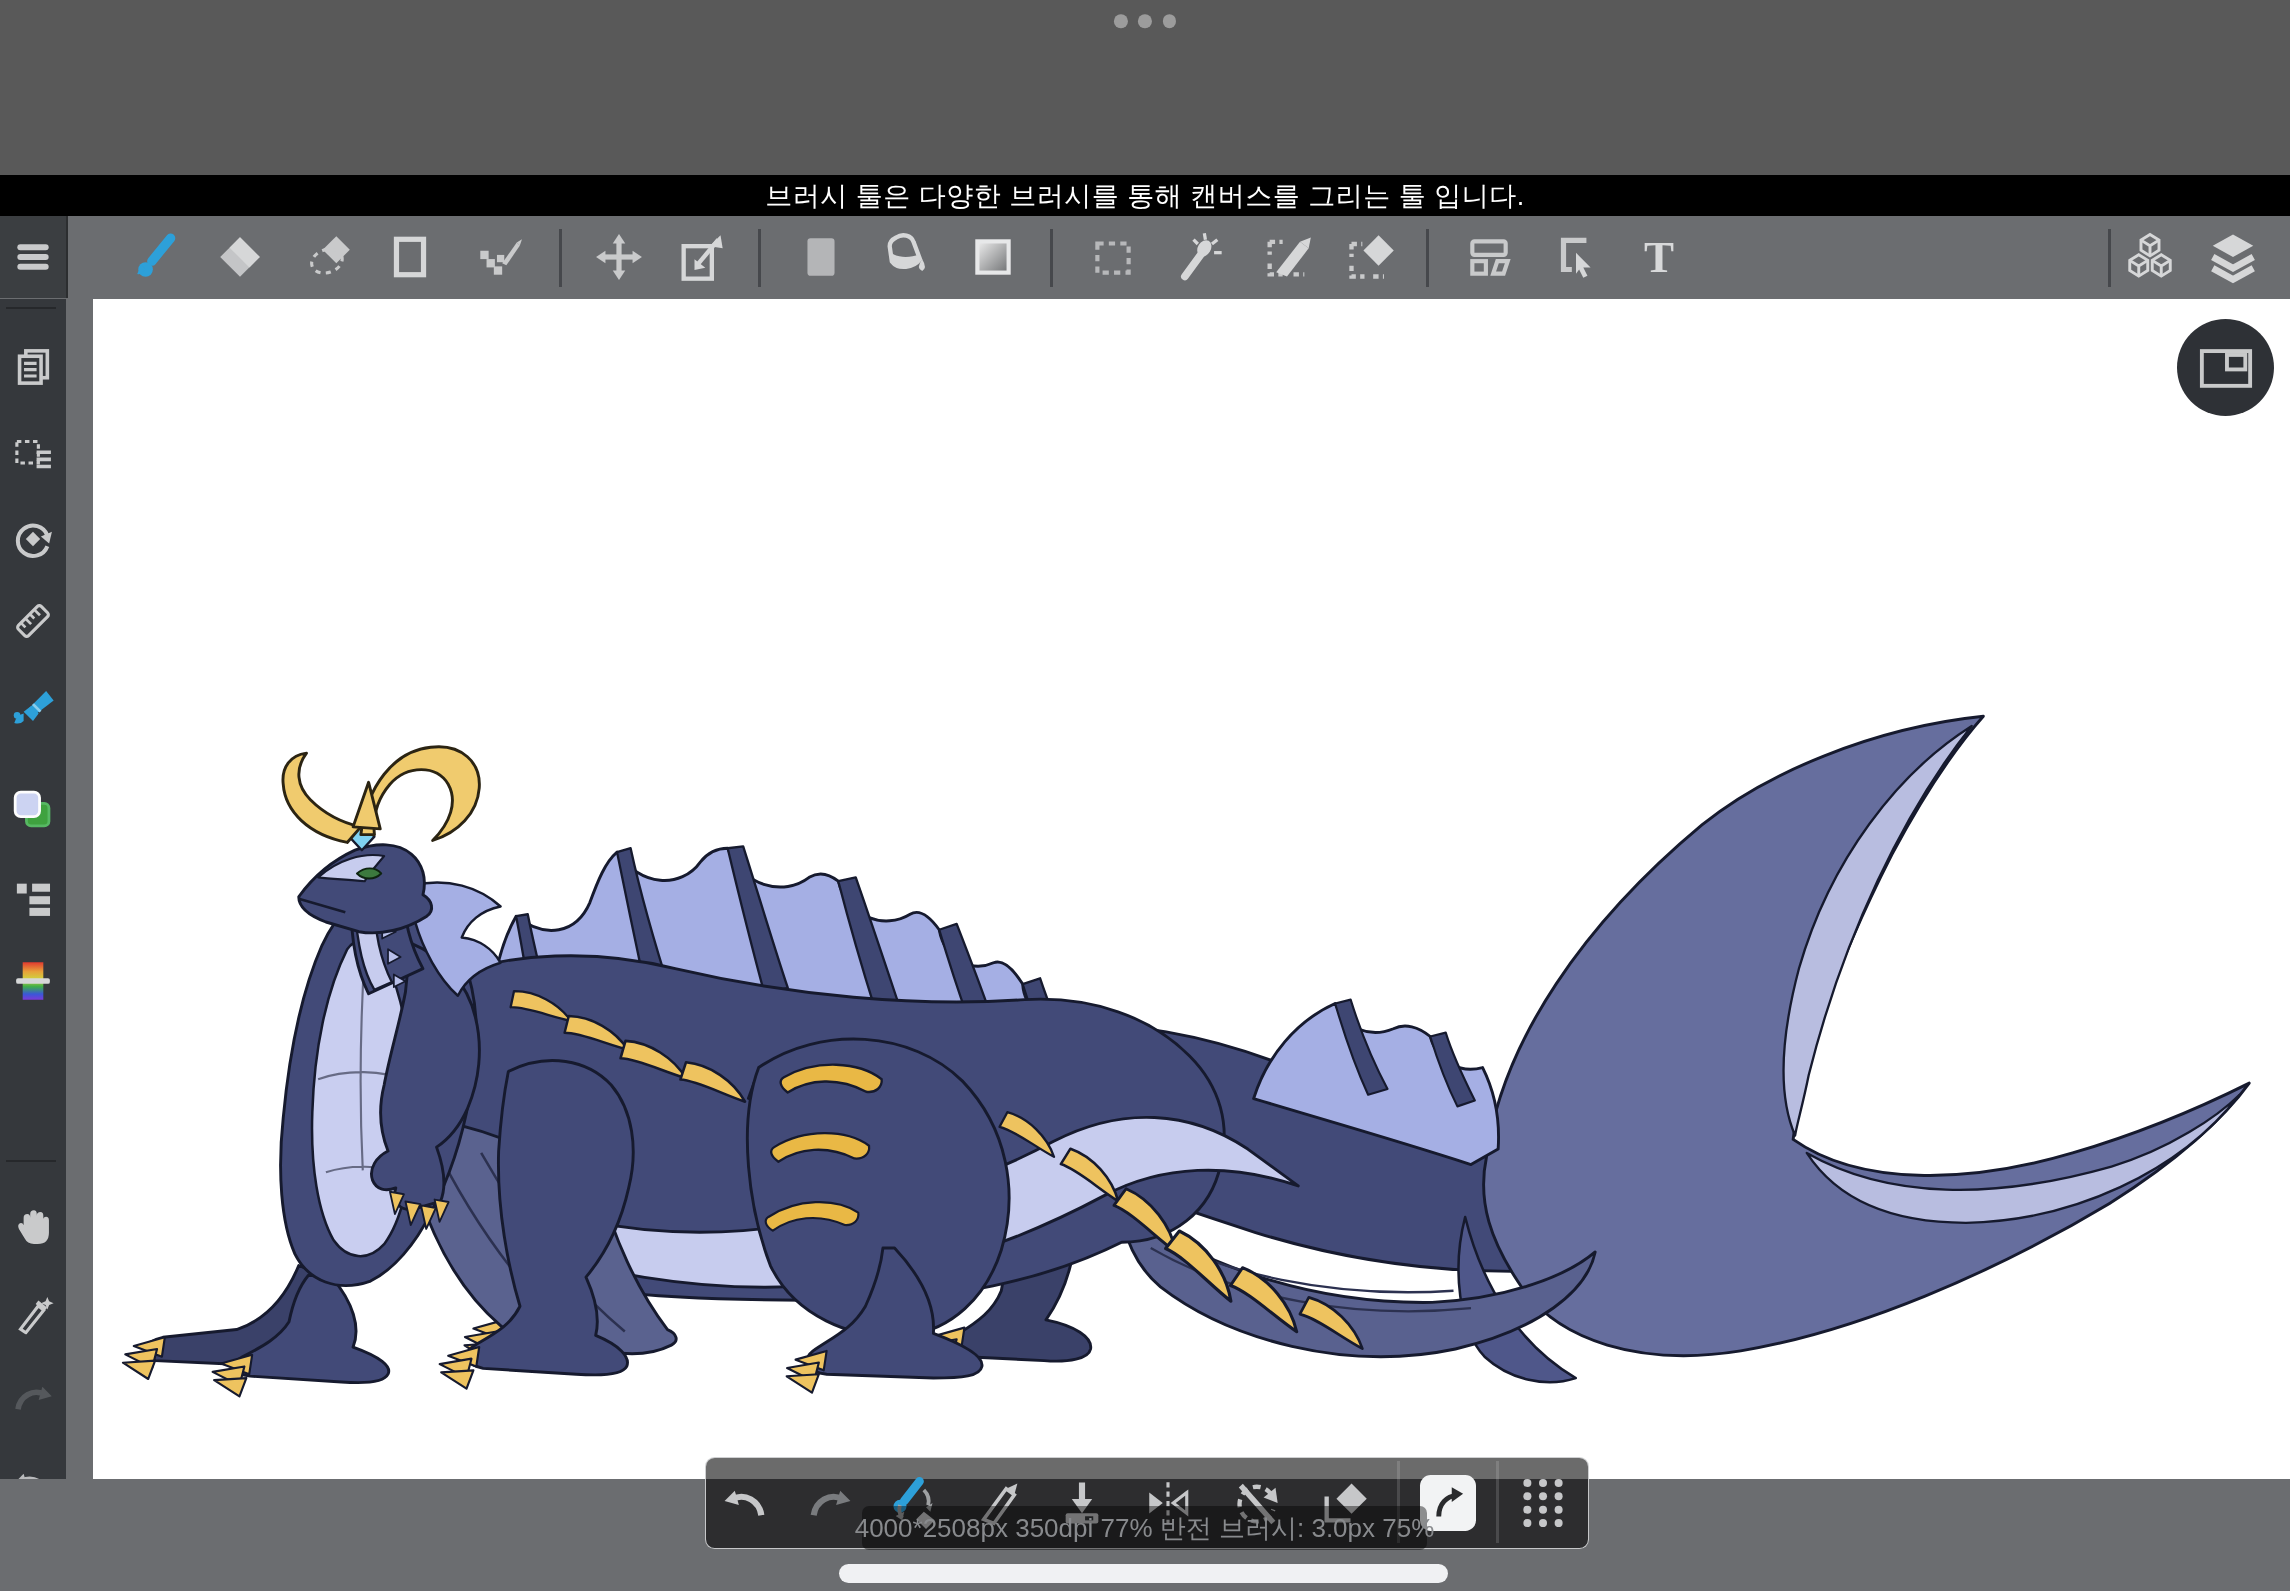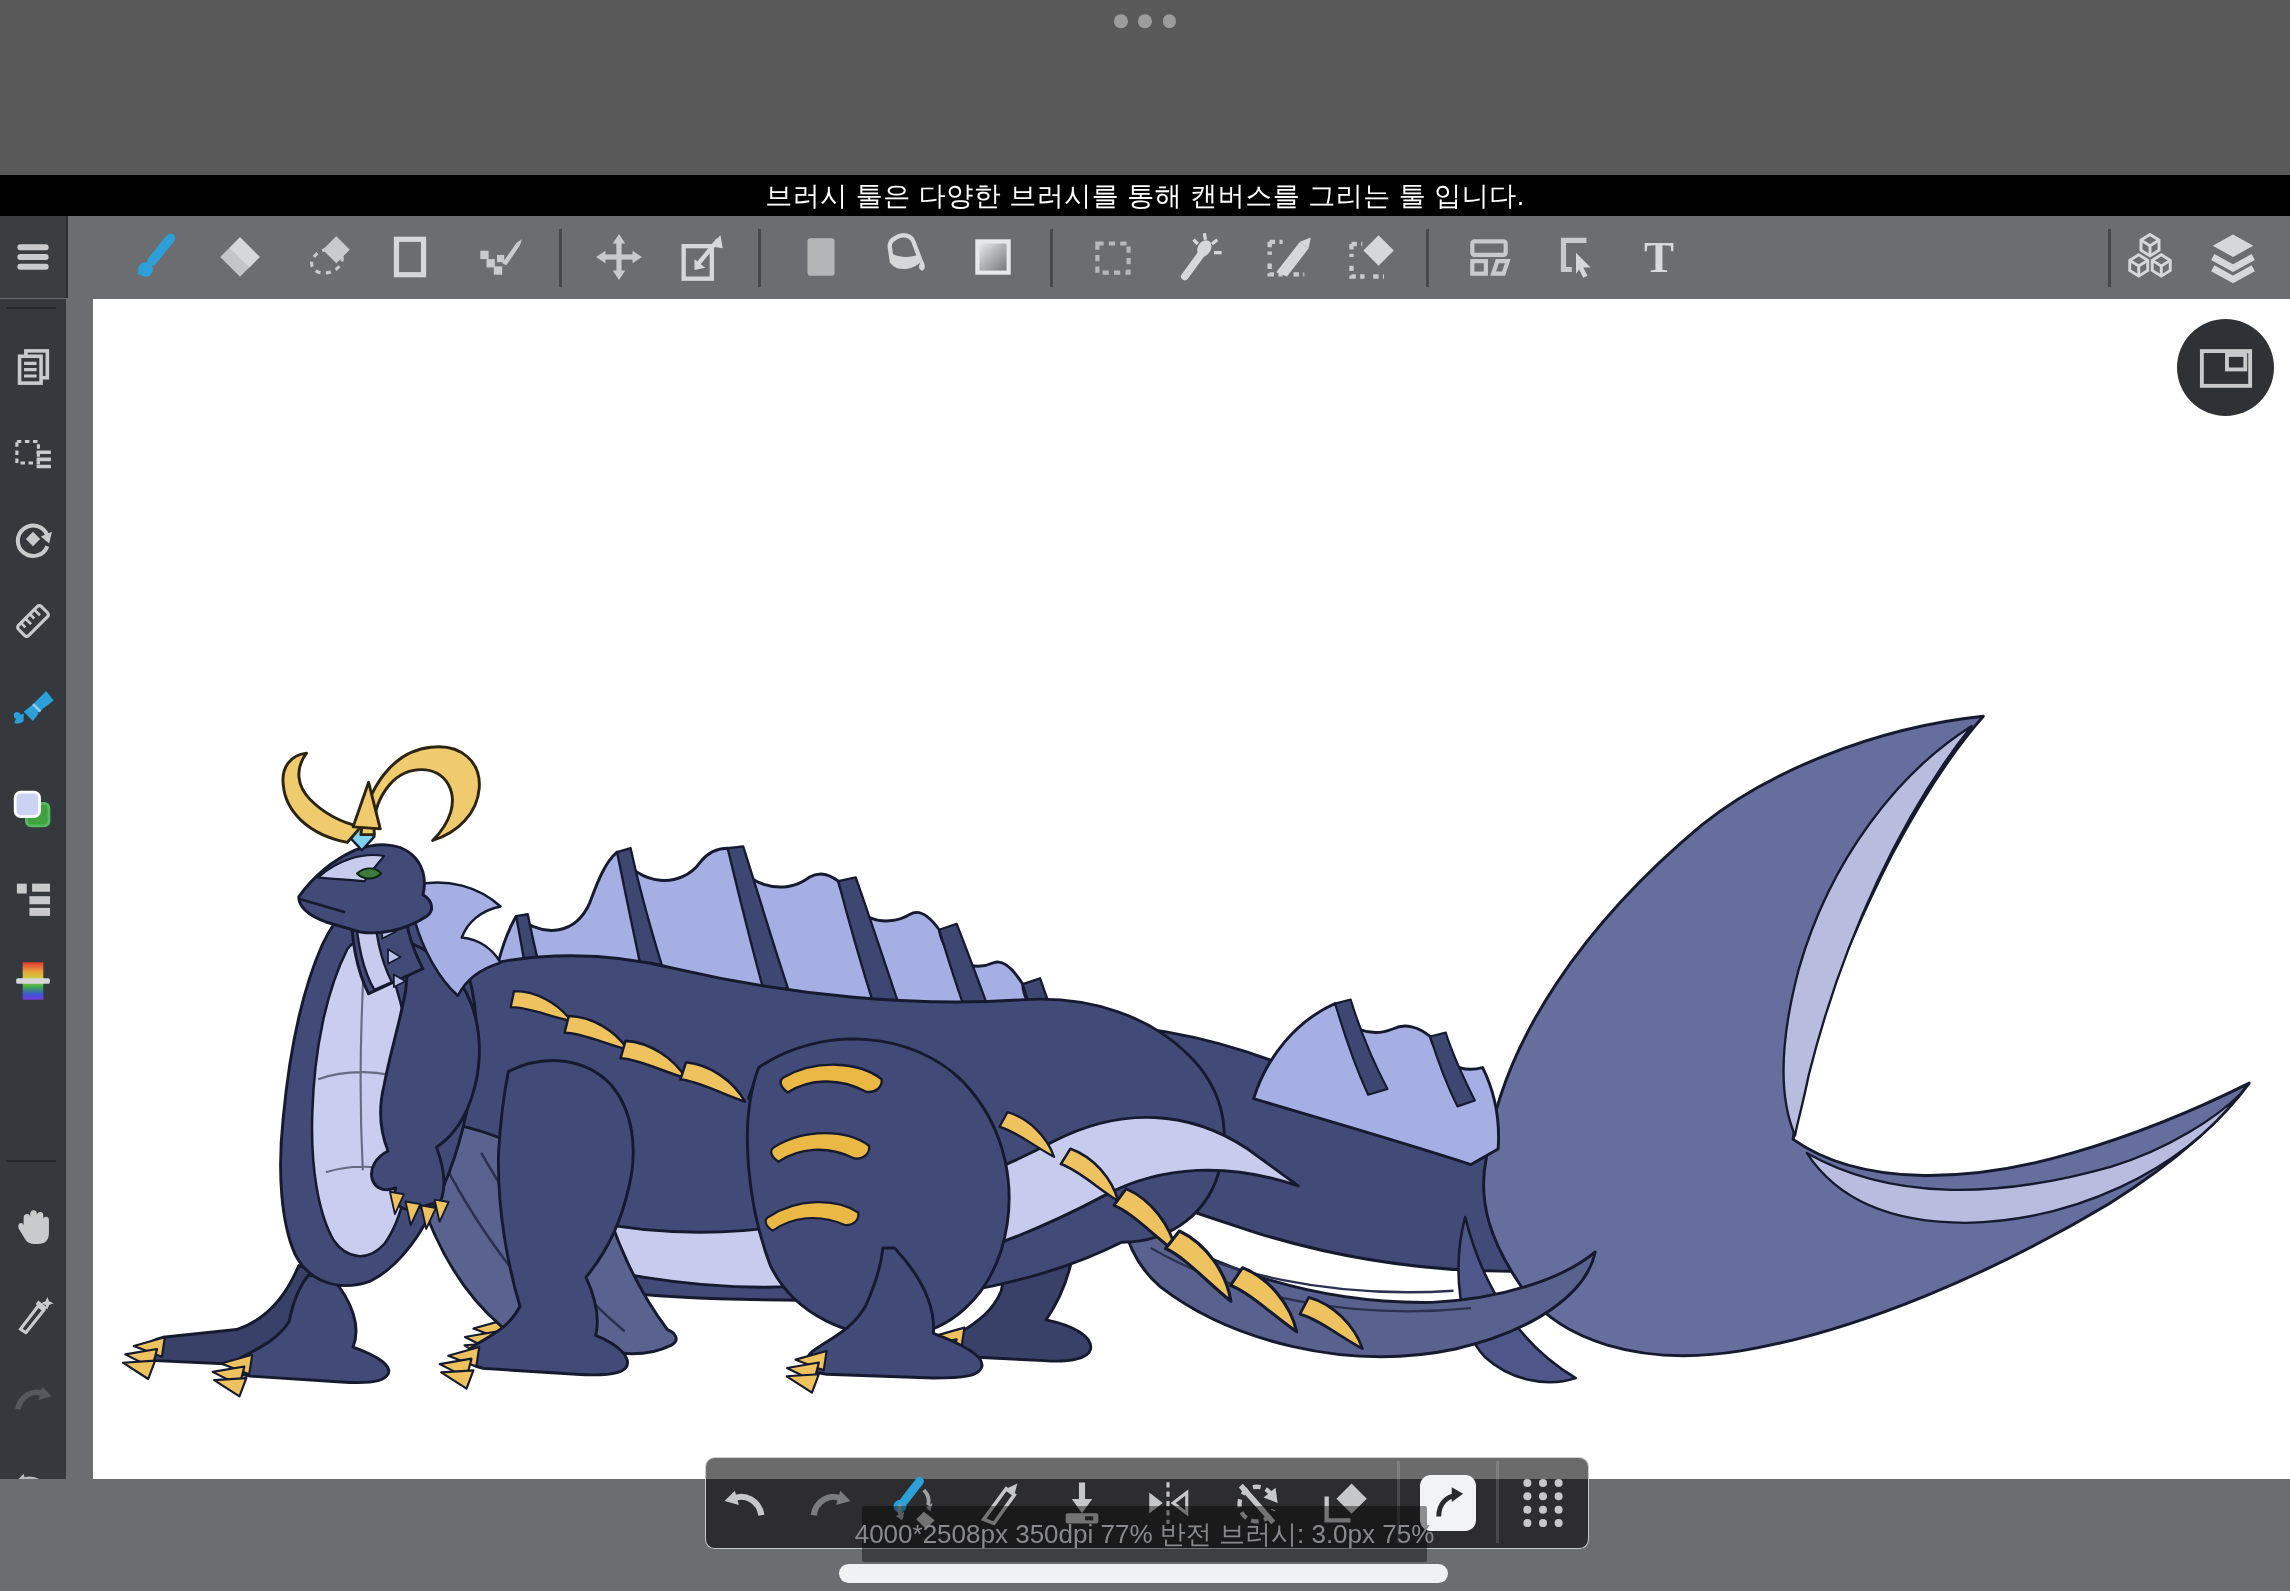--- a/index.html
+++ b/index.html
@@ -22,22 +22,22 @@
   .home-indicator{position:absolute;left:839px;top:1564px;width:609px;height:19.4px;border-radius:9.7px;background:#f0f1f3;}
   
   .ic{position:absolute;transform:translate(-50%,-50%);}
   .tb-ic{top:257px;}
   .sb-ic{left:33px;}
   .bb-ic{top:1503px;}
   
   .bottombar{position:absolute;left:705px;top:1457px;width:884px;height:92px;background:rgba(0,0,0,.58);
              border:1.9px solid rgba(225,226,228,.85);border-radius:9.7px;box-sizing:border-box;}
   .bdiv{position:absolute;top:1461px;width:2.9px;height:82px;background:rgba(255,255,255,.14);}
-  .status{position:absolute;left:862px;top:1506px;width:565px;height:56px;background:rgba(0,0,0,.42);
-          border-radius:2px;color:#888a8d;font-size:26px;display:flex;align-items:center;justify-content:center;white-space:nowrap;}
+  .status{position:absolute;left:862px;top:1506px;width:565px;height:44px;background:rgba(0,0,0,.42);
+          border-radius:7px;color:#888a8d;font-size:26px;display:flex;align-items:center;justify-content:center;white-space:nowrap;}
   .share-btn{position:absolute;left:1448px;top:1503px;transform:translate(-50%,-50%);width:56px;height:56px;
              background:#f2f3f4;border-radius:10.7px;display:flex;align-items:center;justify-content:center;}
   
   .pip{position:absolute;left:2178px;top:319px;width:97px;height:97px;border-radius:50%;background:#2e3136;
        display:flex;align-items:center;justify-content:center;}
   .ttool{color:#d8d9da;font-family:"Liberation Serif",serif;font-size:45px;font-weight:bold;line-height:1;}
 </style>
 </head>
 <body>
 

